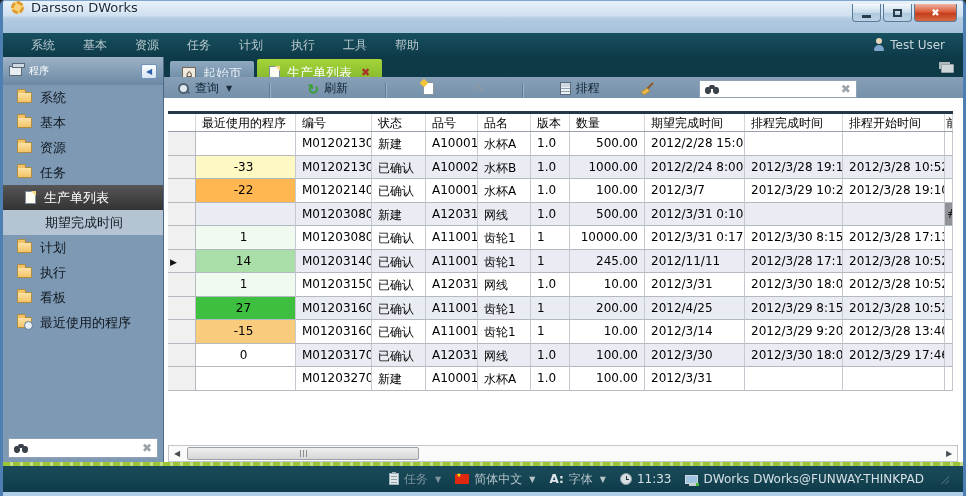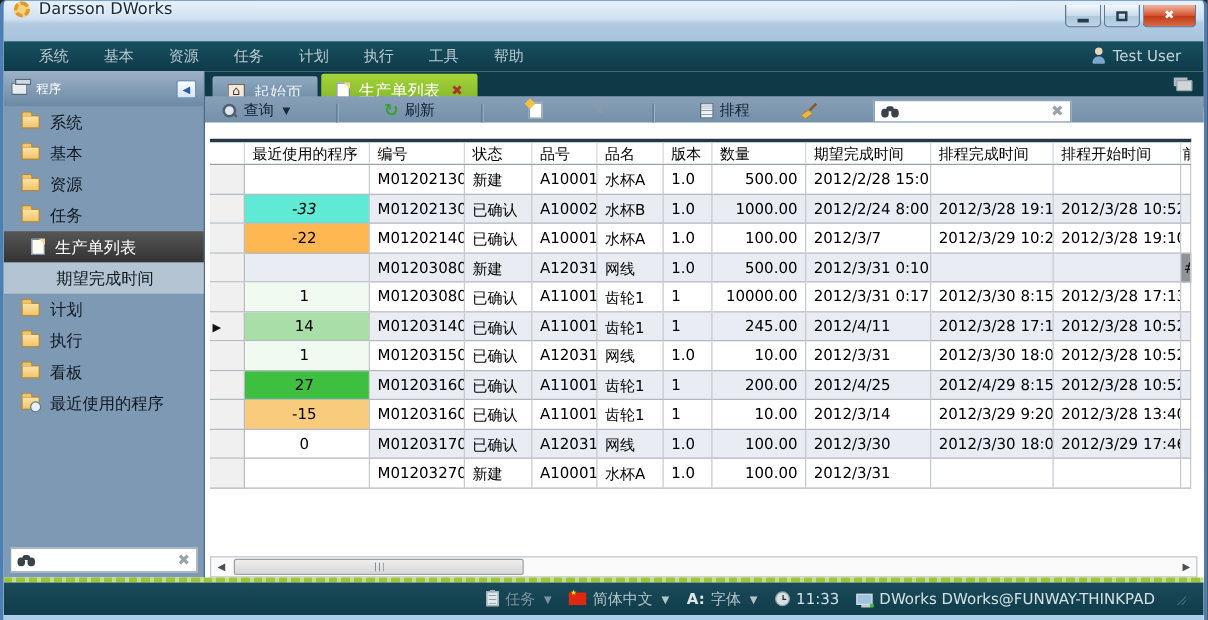--- a/index.html
+++ b/index.html
@@ -346,21 +346,21 @@
             <div class="g-cell gc5">水杯A</div>
             <div class="g-cell gc6">1.0</div>
             <div class="g-cell gc7 right">500.00</div>
             <div class="g-cell gc8">2012/2/28 15:00</div>
             <div class="g-cell gc9"></div>
             <div class="g-cell gc10"></div>
             <div class="g-cell gc11"></div>
           </div>
           <div class="grid-row shaded">
             <div class="g-cell gc0 selector"></div>
-            <div class="g-cell gc1 center" style="background: #5eead4; font-style: italic;">-33</div>
+            <div class="g-cell gc1 center" style="background: #fef9c3;">-33</div>
             <div class="g-cell gc2">M012021302</div>
             <div class="g-cell gc3">已确认</div>
             <div class="g-cell gc4">A10002</div>
             <div class="g-cell gc5">水杯B</div>
             <div class="g-cell gc6">1.0</div>
             <div class="g-cell gc7 right">1000.00</div>
             <div class="g-cell gc8">2012/2/24 8:00</div>
             <div class="g-cell gc9">2012/3/28 19:10</div>
             <div class="g-cell gc10">2012/3/28 10:52</div>
             <div class="g-cell gc11"></div>
@@ -409,21 +409,21 @@
           </div>
           <div class="grid-row shaded">
             <div class="g-cell gc0 selector"><span class="indicator">▶</span></div>
             <div class="g-cell gc1 center" style="background: rgb(169, 222, 169);">14</div>
             <div class="g-cell gc2">M012031402</div>
             <div class="g-cell gc3">已确认</div>
             <div class="g-cell gc4">A11001</div>
             <div class="g-cell gc5">齿轮1</div>
             <div class="g-cell gc6">1</div>
             <div class="g-cell gc7 right">245.00</div>
-            <div class="g-cell gc8">2012/4/11</div>
+            <div class="g-cell gc8">2012/11/11</div>
             <div class="g-cell gc9">2012/3/28 17:13</div>
             <div class="g-cell gc10">2012/3/28 10:52</div>
             <div class="g-cell gc11"></div>
           </div>
           <div class="grid-row">
             <div class="g-cell gc0 selector"></div>
             <div class="g-cell gc1 center" style="background: rgb(241, 250, 241);">1</div>
             <div class="g-cell gc2">M012031501</div>
             <div class="g-cell gc3">已确认</div>
             <div class="g-cell gc4">A12031</div>
@@ -438,21 +438,21 @@
           <div class="grid-row shaded">
             <div class="g-cell gc0 selector"></div>
             <div class="g-cell gc1 center" style="background: rgb(63, 191, 63);">27</div>
             <div class="g-cell gc2">M012031601</div>
             <div class="g-cell gc3">已确认</div>
             <div class="g-cell gc4">A11001</div>
             <div class="g-cell gc5">齿轮1</div>
             <div class="g-cell gc6">1</div>
             <div class="g-cell gc7 right">200.00</div>
             <div class="g-cell gc8">2012/4/25</div>
-            <div class="g-cell gc9">2012/4/29 8:15</div>
+            <div class="g-cell gc9">2012/3/29 8:15</div>
             <div class="g-cell gc10">2012/3/28 10:52</div>
             <div class="g-cell gc11"></div>
           </div>
           <div class="grid-row">
             <div class="g-cell gc0 selector"></div>
             <div class="g-cell gc1 center" style="background: rgb(249, 204, 125);">-15</div>
             <div class="g-cell gc2">M012031602</div>
             <div class="g-cell gc3">已确认</div>
             <div class="g-cell gc4">A11001</div>
             <div class="g-cell gc5">齿轮1</div>

